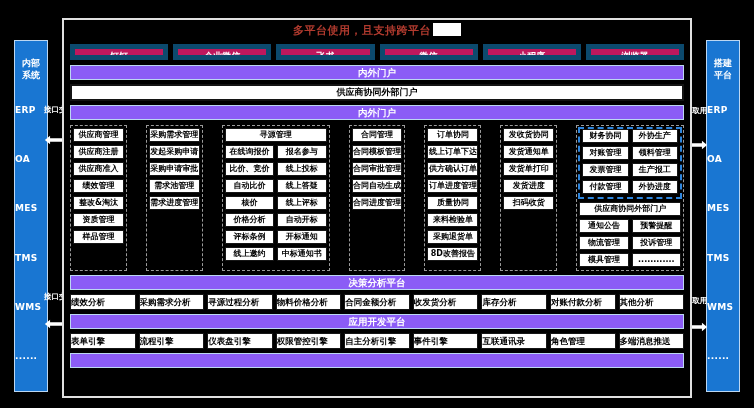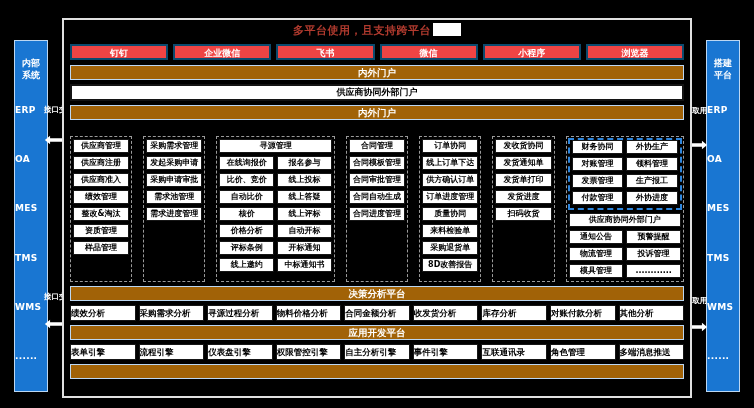--- a/index.html
+++ b/index.html
@@ -4,28 +4,28 @@
 <style>
   html,body{margin:0;padding:0}
   body{width:754px;height:408px;background:#000;position:relative;overflow:hidden;
        font-family:"DejaVu Sans",sans-serif;-webkit-font-smoothing:antialiased}
   #main{position:absolute;left:62px;top:18px;width:630px;height:380px;box-sizing:border-box;
         background:#000;border:2px solid #e0e0e0;padding:3px 6px;display:flex;flex-direction:column}
   .title-row{height:18px;display:flex;justify-content:center;gap:2px;margin-bottom:2px}
   .title-text{color:#b03a2e;font-weight:bold;font-size:11px;letter-spacing:.5px}
   .redact{display:inline-block;width:28px;height:13px;background:#fff}
   .apps-row{display:flex;gap:5px;height:16px;margin:1px 0 3px}
-  .app-btn{flex:1;box-sizing:border-box;background:#ef4444;border:2px solid #0c4a6e;color:#fff;
+  .app-btn{flex:1;box-sizing:border-box;background:#be185d;border:5px solid #0c4a6e;color:#fff;
            font-size:9px;font-weight:bold;text-align:center;line-height:14px;overflow:hidden;white-space:nowrap}
-  .bluebar{height:15px;box-sizing:border-box;background:#a16207;border:1px solid #bcd7f2;color:#fff;
+  .bluebar{height:15px;box-sizing:border-box;background:#8b5cf6;border:1px solid #bcd7f2;color:#fff;
            font-weight:bold;font-size:9.5px;text-align:center;line-height:13px;margin:2px 0}
   .portal-row{display:flex;gap:6px;height:17px;margin:2px 0}
   .portal{flex:1;box-sizing:border-box;background:#fff;border:2px solid #141414;color:#000;
           font-size:9px;font-weight:bold;text-align:center;line-height:13px;overflow:hidden;white-space:nowrap}
-  .grid{display:flex;gap:11px;margin:14px 0 2px}
+  .grid{display:flex;gap:19px;margin:3px 0 2px}
   .col{flex:1;min-width:0;border:1px dashed #9a9a9a;padding:2px 2px 0;box-sizing:border-box}
   .col-span{flex:2}
   .wide{flex:2}
   .subwrap,.duo{display:flex;gap:3px}
   .subcol{flex:1;min-width:0}
   .cell{height:14px;box-sizing:border-box;line-height:12px;background:#fff;border:1px solid #161616;
         font-size:8px;font-weight:bold;color:#000;text-align:center;margin-bottom:3px;
         overflow:hidden;white-space:nowrap}
   .finblock{border:2px dashed #2e86de;padding:0 2px 0;margin:-1px -1px 3px;display:flex;gap:3px}
   .mrow{display:flex;gap:3px;height:16px;margin:2px 0}

